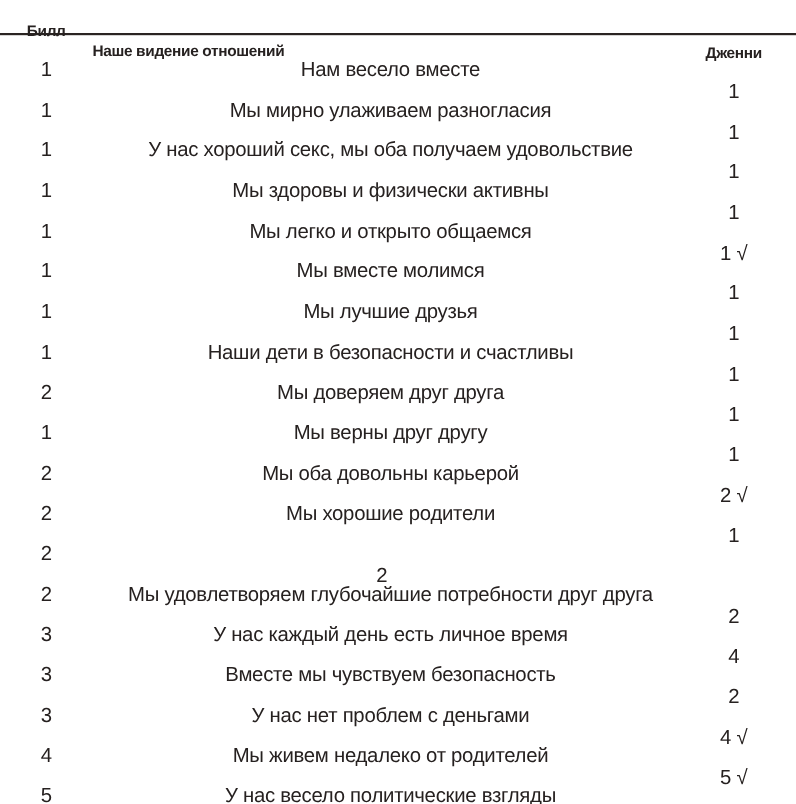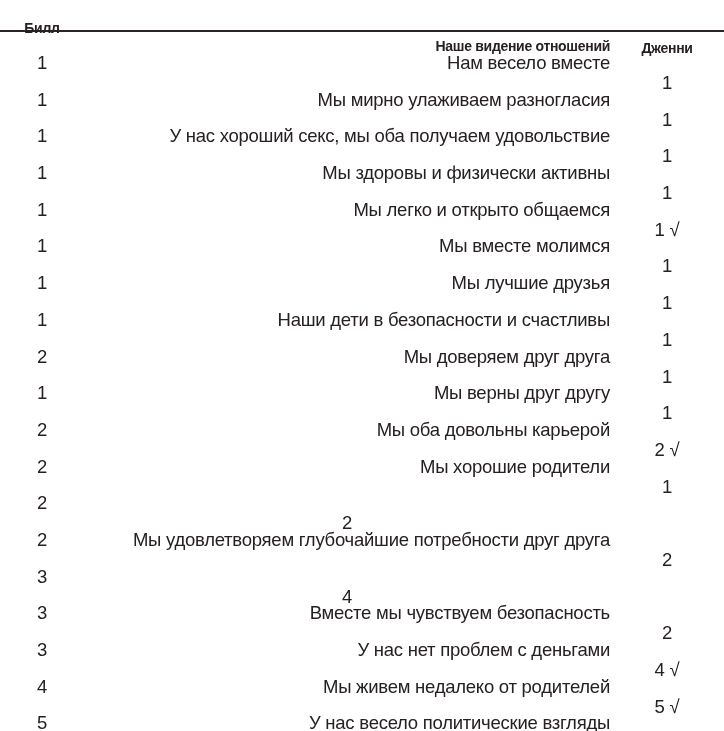--- a/index.html
+++ b/index.html
@@ -25,22 +25,22 @@
   .tbody { display: block; }
   .row {
     display: grid;
     grid-template-columns: 84px 1fr 114px;
     align-items: center;
     height: 36.7px;
     font-size: 18.5px;
     letter-spacing: -0.25px;
   }
   .col-bill { text-align: center; }
-  .col-statement { text-align: right; }
-  .thead .col-statement { text-align: right; margin-top: 36px; }
+  .col-statement { text-align: center; }
+  .thead .col-statement { text-align: left; margin-top: 36px; }
   .tbody .col-statement { padding-left: 16px; }
   .col-jenny { text-align: center; white-space: nowrap; margin-top: 40px; }
   .check { margin-left: 5px; }
 </style>
 </head>
 <body>
 
 <div class="page">
   <div class="thead">
     <div class="col-bill">Билл</div>
@@ -126,20 +126,21 @@
   </div>
 
   <div class="row">
     <div class="col-bill">2</div>
     <div class="col-statement">Мы удовлетворяем глубочайшие потребности друг друга</div>
     <div class="col-jenny"><span>2</span></div>
   </div>
 
   <div class="row">
     <div class="col-bill">3</div>
+    <div class="col-statement">У нас каждый день есть личное время</div>
     <div class="col-jenny"><span>4</span></div>
   </div>
 
   <div class="row">
     <div class="col-bill">3</div>
     <div class="col-statement">Вместе мы чувствуем безопасность</div>
     <div class="col-jenny"><span>2</span></div>
   </div>
 
   <div class="row">

